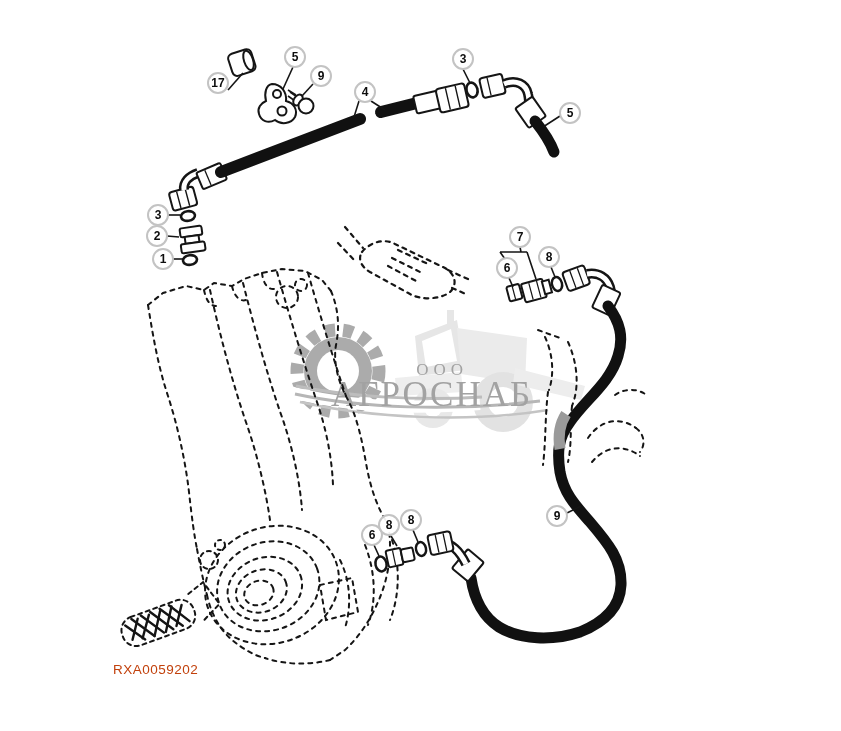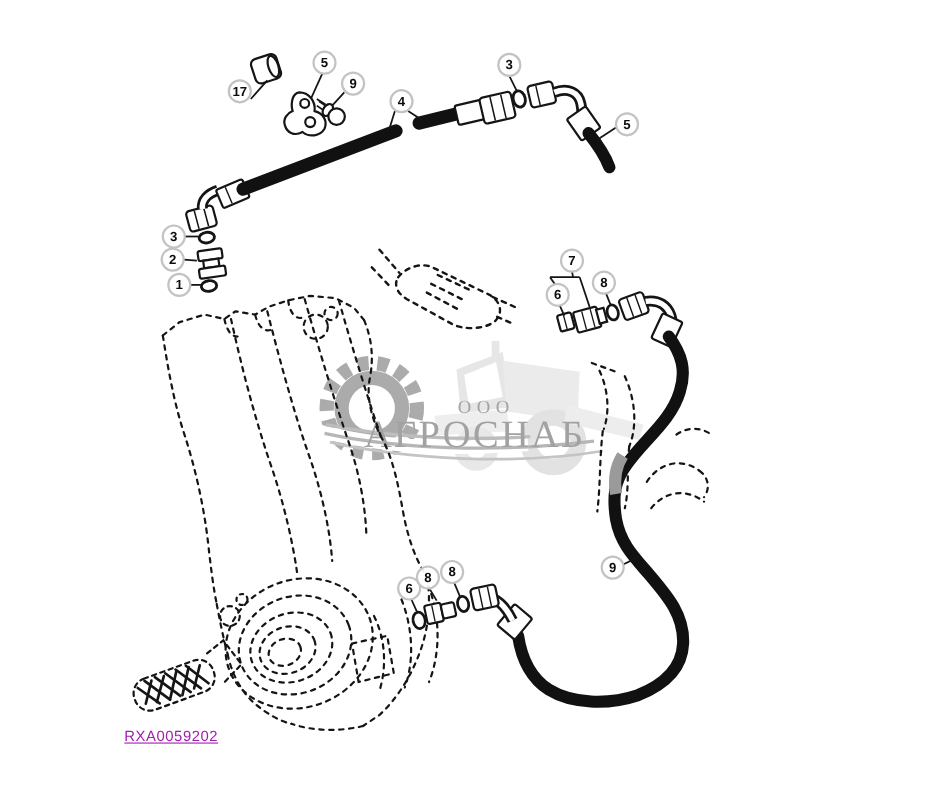--- a/index.html
+++ b/index.html
@@ -9,21 +9,21 @@
   }
   .art{position:absolute;left:0;top:0;}
   .callout{
     position:absolute;width:22px;height:22px;border-radius:50%;
     border:2px solid #c3c3c3;background:rgba(255,255,255,0.92);
     color:#0d0d0d;font:bold 12px/18px "Liberation Sans",sans-serif;
     text-align:center;box-sizing:border-box;z-index:5;
   }
   .figure-code{
     position:absolute;left:113px;top:662px;z-index:4;
-    font:13.5px "Liberation Sans",sans-serif;color:#a21caf;letter-spacing:0.5px;text-decoration:underline;
+    font:13.5px "Liberation Sans",sans-serif;color:#c2410c;letter-spacing:0.5px;
   }
   .wm{position:absolute;z-index:1;pointer-events:none;color:#a2a2a2;
       font-family:"Liberation Serif",serif;}
   .wm-ooo{left:384px;top:360px;width:84px;text-align:right;font-size:17px;letter-spacing:5px;}
   .wm-name{left:331px;top:375px;font-size:35px;letter-spacing:2px;}
   .layer{position:absolute;left:0;top:0;width:841px;height:731px;}
 </style>
 </head>
 <body>
 

